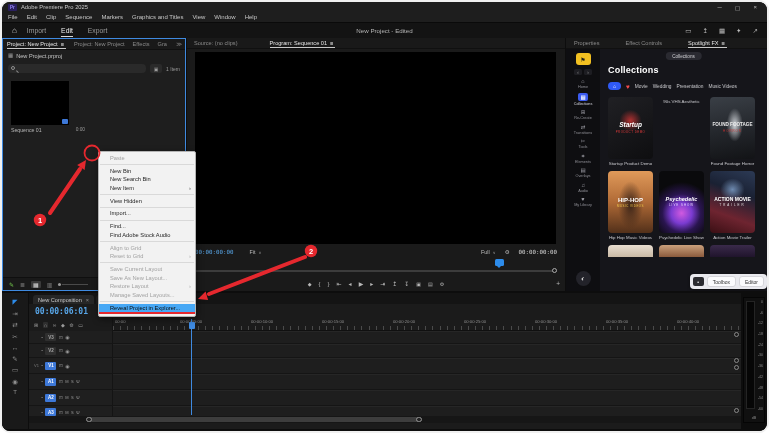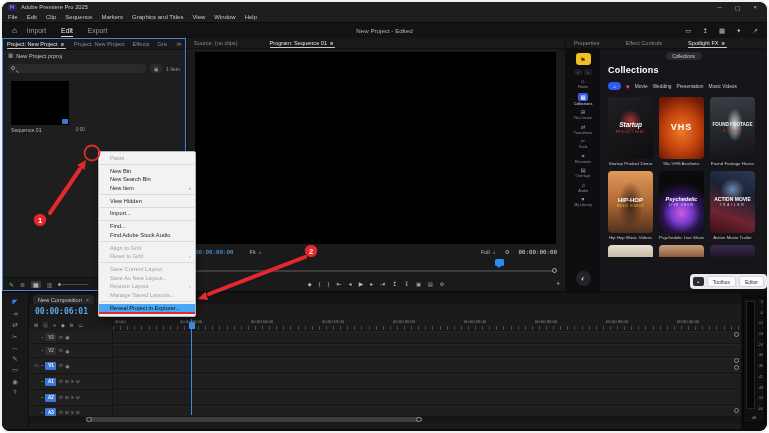--- a/index.html
+++ b/index.html
@@ -367,24 +367,20 @@
           </div>
           <div class="cardgrid">
             <div class="card">
               <div class="thumb" style="background:radial-gradient(ellipse 35% 25% at 50% 38%, #b03030 0%, rgba(176,48,48,0) 70%),linear-gradient(150deg,#202024,#0e0e10)">
                 <span class="l1" style="color:#fff;font-style:italic;font-size:6.5px;font-weight:bold">Startup</span>
                 <span class="l2" style="color:#e23b3b">PRODUCT DEMO</span>
               </div>
               <div class="cardtitle">Startup Product Demo</div>
             </div>
             <div class="card">
-              <div class="thumb" style="background:radial-gradient(ellipse 70% 60% at 50% 55%, #f07a28 0%, #c2420e 55%, #6e1a04 100%)">
-                <span class="l1" style="color:#fff;font-size:9px;letter-spacing:1px">VHS</span>
-                <span class="l2" style="color:#ffd9a8"></span>
-              </div>
               <div class="cardtitle">90s VHS Aesthetic</div>
             </div>
             <div class="card">
               <div class="thumb" style="background:radial-gradient(ellipse 30% 45% at 55% 45%, #cfd3d8 0%, rgba(207,211,216,0) 60%),linear-gradient(170deg,#3a3f46 0%,#23262b 55%,#121316 100%)">
                 <span class="l1" style="color:#ececec;font-size:4.6px">FOUND FOOTAGE</span>
                 <span class="l2" style="color:#c92f2f;letter-spacing:1px">HORROR</span>
               </div>
               <div class="cardtitle">Found Footage Horror</div>
             </div>
             <div class="card">

